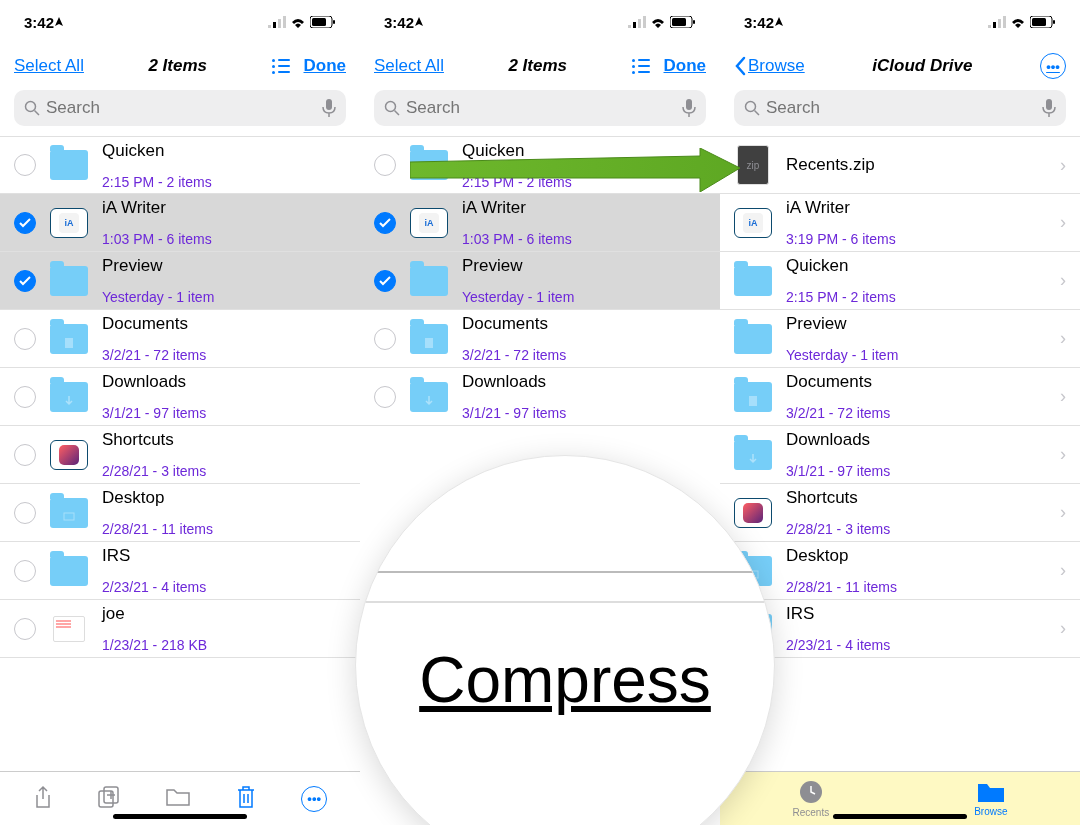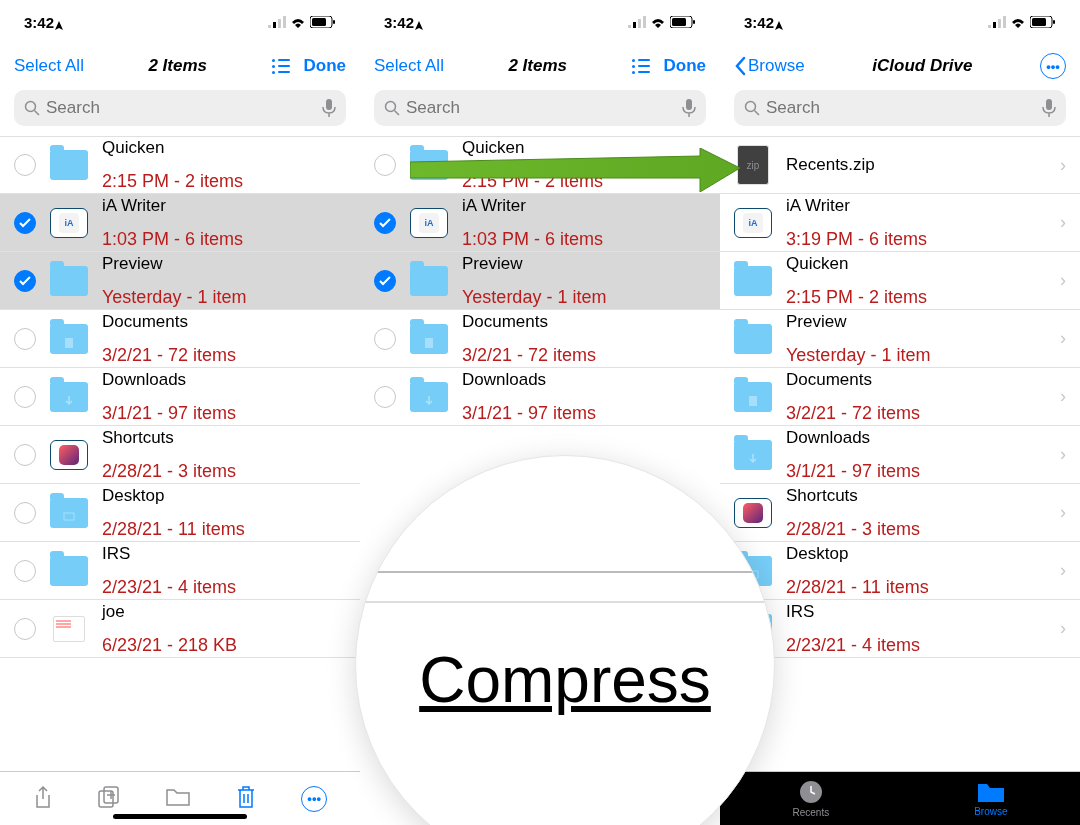--- a/index.html
+++ b/index.html
@@ -1,51 +1,51 @@
 <!DOCTYPE html>
 <html><head>
   <meta charset="utf-8">
   <style>
     * { margin: 0; padding: 0; box-sizing: border-box; font-family: -apple-system, BlinkMacSystemFont, "Helvetica Neue", sans-serif; }
     body { background: #fff; width: 1080px; height: 825px; display: flex; position: relative; }
     .phone { width: 360px; height: 100%; background: #fff; position: relative; display: flex; flex-direction: column; overflow: hidden; }
     .statusbar { height: 44px; display: flex; align-items: center; justify-content: space-between; padding: 0 24px; font-size: 15px; font-weight: 600; }
-    .sb-time { display: flex; align-items: flex-end; gap: 0; }
+    .sb-time { display: flex; align-items: center; gap: 0; }
     .sb-icons { display: flex; align-items: center; gap: 4px; }
     .navbar { height: 44px; display: flex; align-items: center; justify-content: space-between; padding: 0 14px; }
     .nav-left { color: #007aff; font-size: 17px; cursor: pointer; display: flex; align-items: center; gap: 2px; }
     .nav-title { font-size: 17px; font-weight: 600; font-style: italic; }
     .nav-right { display: flex; align-items: center; gap: 14px; color: #007aff; font-size: 17px; justify-content: center; }
-    .nav-btn { cursor: pointer; }
+    .nav-btn { cursor: pointer; text-decoration: underline; }
     .searchbar { margin: 2px 14px 10px; height: 36px; background: #eeeeef; border-radius: 10px; display: flex; align-items: center; padding: 3px 10px; color: #8e8e93; font-size: 17px; gap: 6px; }
     .searchbar input { border: none; background: transparent; flex: 1; font-size: 17px; color: #8e8e93; outline: none; }
     .list { flex: 1; overflow: hidden; }
     .row { display: flex; align-items: center; height: 58px; padding: 0 14px; border-bottom: 0.5px solid #e0e0e0; gap: 14px; }
     .row.selected { background: #d8d8d8; }
     .row.first { border-top: 0.5px solid #e0e0e0; }
     .chk { width: 22px; height: 22px; border-radius: 50%; border: 1.5px solid #c7c7cc; flex-shrink: 0; display: flex; align-items: center; justify-content: center; }
     .chk.on { background: #007aff; border-color: #007aff; }
     .chk.on svg { display: block; }
     .chk svg { display: none; }
     .icon { width: 38px; height: 32px; flex-shrink: 0; display: flex; align-items: center; justify-content: center; }
     .folder { width: 38px; height: 30px; background: #76cef8; border-radius: 3px; position: relative; }
     .folder::before { content: ''; position: absolute; top: -5px; left: 0; width: 14px; height: 6px; background: #76cef8; border-radius: 3px 3px 0 0; }
     .folder.app { background: #fff; border: 1px solid #0c4a6e; border-radius: 6px; display: flex; align-items: center; justify-content: center; }
     .folder.app::before { display: none; }
     .app-badge { width: 20px; height: 20px; border-radius: 4px; display: flex; align-items: center; justify-content: center; font-size: 9px; font-weight: bold; }
     .folder-inner { position: absolute; bottom: 6px; left: 50%; transform: translateX(-50%); width: 14px; height: 10px; opacity: 0.5; }
     .info { flex: 1; display: flex; flex-direction: column; justify-content: center; }
     .info .name { font-size: 17px; color: #000; }
-    .info .meta { font-size: 18px; color: #b91c1c; margin-top: 13px; }
+    .info .meta { font-size: 14px; color: #6d28d9; margin-top: 13px; }
     .chevron { color: #c7c7cc; font-size: 18px; }
     .zip-icon { width: 32px; height: 40px; background: #404040; border: 1px solid #e0e0e0; border-radius: 3px; display: flex; align-items: center; justify-content: center; color: #8e8e93; font-size: 10px; }
     .toolbar { height: 54px; display: flex; align-items: center; justify-content: space-around; padding: 0 10px; border-top: 0.5px solid #ccc; }
     .toolbar .tb { color: #8e8e93; cursor: pointer; }
     .toolbar .tb.accent { color: #007aff; }
-    .tabbar { height: 54px; display: flex; align-items: center; justify-content: space-around; border-top: 0.5px solid #ccc; background: #000000; }
+    .tabbar { height: 54px; display: flex; align-items: center; justify-content: space-around; border-top: 0.5px solid #ccc; background: #fef9c3; }
     .tab { display: flex; flex-direction: column; align-items: center; gap: 2px; font-size: 10px; color: #8e8e93; cursor: pointer; }
     .tab.active { color: #007aff; }
     .home-ind { position: absolute; bottom: 6px; left: 50%; transform: translateX(-50%); width: 134px; height: 5px; background: #000; border-radius: 3px; }
     .circle-overlay { position: absolute; left: 355px; bottom: -50px; width: 420px; height: 420px; border-radius: 50%; background: #fff; border: 1px solid #e5e5e5; box-shadow: 0 6px 30px rgba(0,0,0,0.15); display: flex; align-items: center; justify-content: center; font-size: 64px; font-weight: 400; z-index: 10; overflow: hidden; }
     .circle-overlay .ovl-inner { transform: translateY(15px); text-decoration: underline; }
     .circle-overlay .ovl-line { position: absolute; top: 115px; left: 0; right: 0; height: 2px; background: #bbb; }
     .circle-overlay .ovl-line2 { position: absolute; top: 145px; left: 0; right: 0; height: 2px; background: #ddd; }
     .arrow { position: absolute; top: 148px; left: 410px; width: 330px; height: 44px; z-index: 5; }
     .more-circle { width: 26px; height: 26px; border: 1.5px solid #007aff; border-radius: 50%; display: flex; align-items: center; justify-content: center; color: #007aff; font-size: 13px; font-weight: bold; }
     .list-icon { display: flex; flex-direction: column; gap: 3px; }
@@ -220,21 +220,21 @@
           <span class="meta">2/23/21 - 4 items</span>
         </span>
       </div>
       <div class="row">
         <span class="chk "></span>
         <span class="icon">
           <div class="thumb">═══<br>═══<br>═══</div>
         </span>
         <span class="info">
           <span class="name">joe</span>
-          <span class="meta">6/23/21 - 218 KB</span>
+          <span class="meta">1/23/21 - 218 KB</span>
         </span>
       </div>
     </div>
   <div class="toolbar">
     <span class="tb"><svg width="20" height="24" viewBox="0 0 20 24">
           <path d="M10 2 L10 14 M6 6 L10 2 L14 6 M4 10 L4 22 L16 22 L16 10" fill="none" stroke="#8e8e93" stroke-width="1.5"></path>
         </svg></span>
     <span class="tb"><svg width="22" height="22" viewBox="0 0 22 22">
           <rect x="1" y="5" width="14" height="16" rx="2" fill="none" stroke="#8e8e93" stroke-width="1.5"></rect>
           <rect x="6" y="1" width="14" height="16" rx="2" fill="none" stroke="#8e8e93" stroke-width="1.5"></rect>

